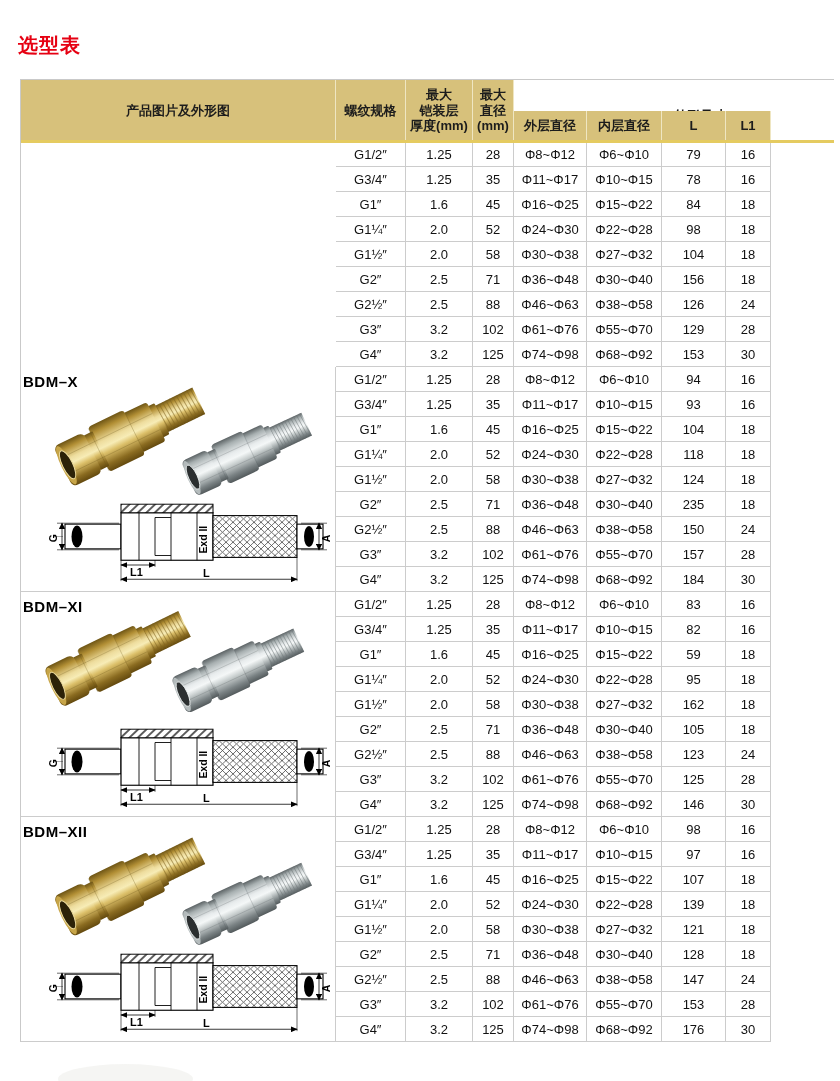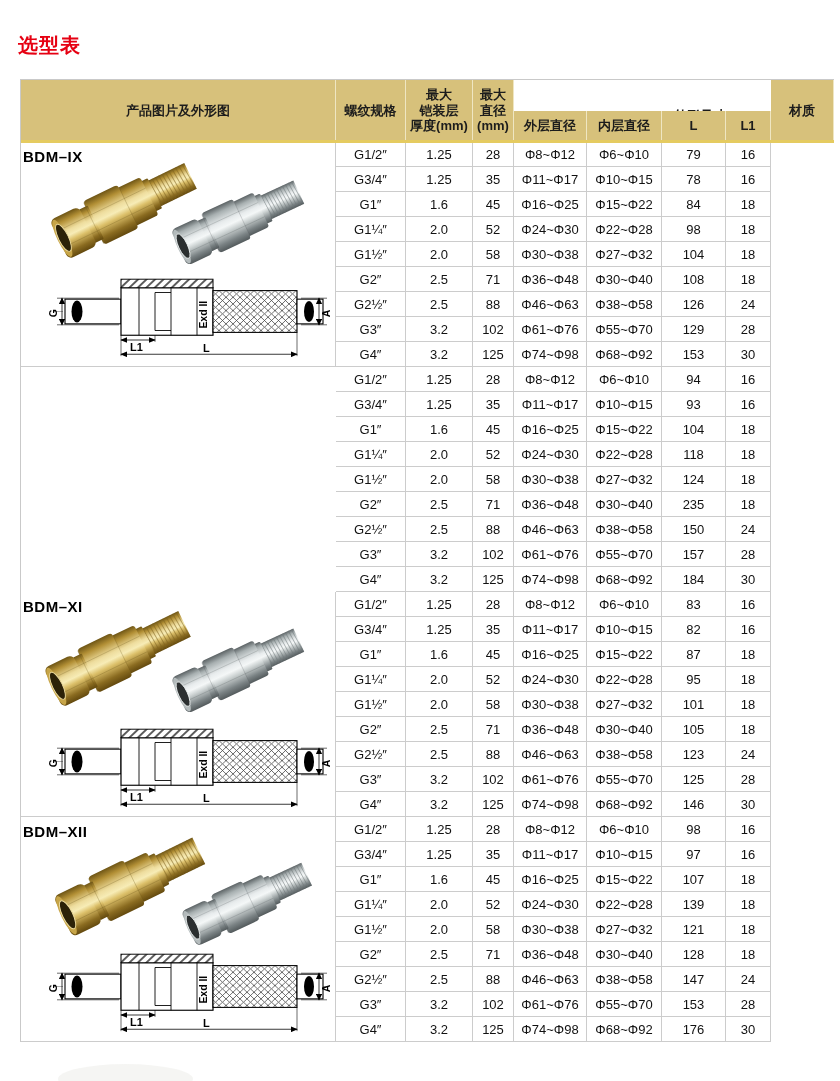--- a/index.html
+++ b/index.html
@@ -177,31 +177,30 @@
 铠装层
 厚度(mm)</div>
   <div class="hcell h-maxdia">最大
 直径
 (mm)</div>
   <div class="hcell h-outer">外层直径</div>
   <div class="hcell h-inner">内层直径</div>
   <div class="hcell h-dims">外形尺寸(mm)</div>
   <div class="hcell h-L">L</div>
   <div class="hcell h-L1">L1</div>
-  <div class="hcell h-material">材质</div>
-
-  <div class="pcell pc0">
+
+
+  <div class="pcell pc1">
     <svg class="art" viewBox="0 0 315 225">
-      <use href="#gland-brass" transform="translate(38,98) rotate(-26) scale(0.62) translate(0,-50)"></use>
-      <use href="#gland-steel" transform="translate(158,106) rotate(-25) scale(0.56) translate(0,-50)"></use>
+      <use href="#gland-brass" transform="translate(42,100) rotate(-26) scale(0.64) translate(0,-50)"></use>
+      <use href="#gland-steel" transform="translate(168,112) rotate(-25) scale(0.55) translate(0,-50)"></use>
       <use href="#tech-draw" transform="translate(30,122) scale(1,0.95)"></use>
     </svg>
-    <div class="model-label">BDM–IX</div>
+    <div class="model-label">BDM–X</div>
   </div>
-
 
   <div class="pcell pc2">
     <svg class="art" viewBox="0 0 315 225">
       <use href="#gland-brass" transform="translate(32,96) rotate(-26) scale(0.62) translate(0,-50)"></use>
       <use href="#gland-steel" transform="translate(158,104) rotate(-25) scale(0.56) translate(0,-50)"></use>
       <use href="#tech-draw" transform="translate(30,122) scale(1,0.95)"></use>
     </svg>
     <div class="model-label">BDM–XI</div>
   </div>
 
@@ -247,21 +246,21 @@
     <div class="dcell" style="grid-area: 7 / 4;">58</div>
     <div class="dcell" style="grid-area: 7 / 5;">Φ30~Φ38</div>
     <div class="dcell" style="grid-area: 7 / 6;">Φ27~Φ32</div>
     <div class="dcell" style="grid-area: 7 / 7;">104</div>
     <div class="dcell" style="grid-area: 7 / 8;">18</div>
     <div class="dcell" style="grid-area: 8 / 2;">G2″</div>
     <div class="dcell" style="grid-area: 8 / 3;">2.5</div>
     <div class="dcell" style="grid-area: 8 / 4;">71</div>
     <div class="dcell" style="grid-area: 8 / 5;">Φ36~Φ48</div>
     <div class="dcell" style="grid-area: 8 / 6;">Φ30~Φ40</div>
-    <div class="dcell" style="grid-area: 8 / 7;">108</div>
+    <div class="dcell" style="grid-area: 8 / 7;">156</div>
     <div class="dcell" style="grid-area: 8 / 8;">18</div>
     <div class="dcell" style="grid-area: 9 / 2;">G2½″</div>
     <div class="dcell" style="grid-area: 9 / 3;">2.5</div>
     <div class="dcell" style="grid-area: 9 / 4;">88</div>
     <div class="dcell" style="grid-area: 9 / 5;">Φ46~Φ63</div>
     <div class="dcell" style="grid-area: 9 / 6;">Φ38~Φ58</div>
     <div class="dcell" style="grid-area: 9 / 7;">126</div>
     <div class="dcell" style="grid-area: 9 / 8;">24</div>
     <div class="dcell" style="grid-area: 10 / 2;">G3″</div>
     <div class="dcell" style="grid-area: 10 / 3;">3.2</div>
@@ -352,35 +351,35 @@
     <div class="dcell" style="grid-area: 22 / 4;">35</div>
     <div class="dcell" style="grid-area: 22 / 5;">Φ11~Φ17</div>
     <div class="dcell" style="grid-area: 22 / 6;">Φ10~Φ15</div>
     <div class="dcell" style="grid-area: 22 / 7;">82</div>
     <div class="dcell" style="grid-area: 22 / 8;">16</div>
     <div class="dcell" style="grid-area: 23 / 2;">G1″</div>
     <div class="dcell" style="grid-area: 23 / 3;">1.6</div>
     <div class="dcell" style="grid-area: 23 / 4;">45</div>
     <div class="dcell" style="grid-area: 23 / 5;">Φ16~Φ25</div>
     <div class="dcell" style="grid-area: 23 / 6;">Φ15~Φ22</div>
-    <div class="dcell" style="grid-area: 23 / 7;">87</div>
+    <div class="dcell" style="grid-area: 23 / 7;">59</div>
     <div class="dcell" style="grid-area: 23 / 8;">18</div>
     <div class="dcell" style="grid-area: 24 / 2;">G1¼″</div>
     <div class="dcell" style="grid-area: 24 / 3;">2.0</div>
     <div class="dcell" style="grid-area: 24 / 4;">52</div>
     <div class="dcell" style="grid-area: 24 / 5;">Φ24~Φ30</div>
     <div class="dcell" style="grid-area: 24 / 6;">Φ22~Φ28</div>
     <div class="dcell" style="grid-area: 24 / 7;">95</div>
     <div class="dcell" style="grid-area: 24 / 8;">18</div>
     <div class="dcell" style="grid-area: 25 / 2;">G1½″</div>
     <div class="dcell" style="grid-area: 25 / 3;">2.0</div>
     <div class="dcell" style="grid-area: 25 / 4;">58</div>
     <div class="dcell" style="grid-area: 25 / 5;">Φ30~Φ38</div>
     <div class="dcell" style="grid-area: 25 / 6;">Φ27~Φ32</div>
-    <div class="dcell" style="grid-area: 25 / 7;">101</div>
+    <div class="dcell" style="grid-area: 25 / 7;">162</div>
     <div class="dcell" style="grid-area: 25 / 8;">18</div>
     <div class="dcell" style="grid-area: 26 / 2;">G2″</div>
     <div class="dcell" style="grid-area: 26 / 3;">2.5</div>
     <div class="dcell" style="grid-area: 26 / 4;">71</div>
     <div class="dcell" style="grid-area: 26 / 5;">Φ36~Φ48</div>
     <div class="dcell" style="grid-area: 26 / 6;">Φ30~Φ40</div>
     <div class="dcell" style="grid-area: 26 / 7;">105</div>
     <div class="dcell" style="grid-area: 26 / 8;">18</div>
     <div class="dcell" style="grid-area: 27 / 2;">G2½″</div>
     <div class="dcell" style="grid-area: 27 / 3;">2.5</div>

